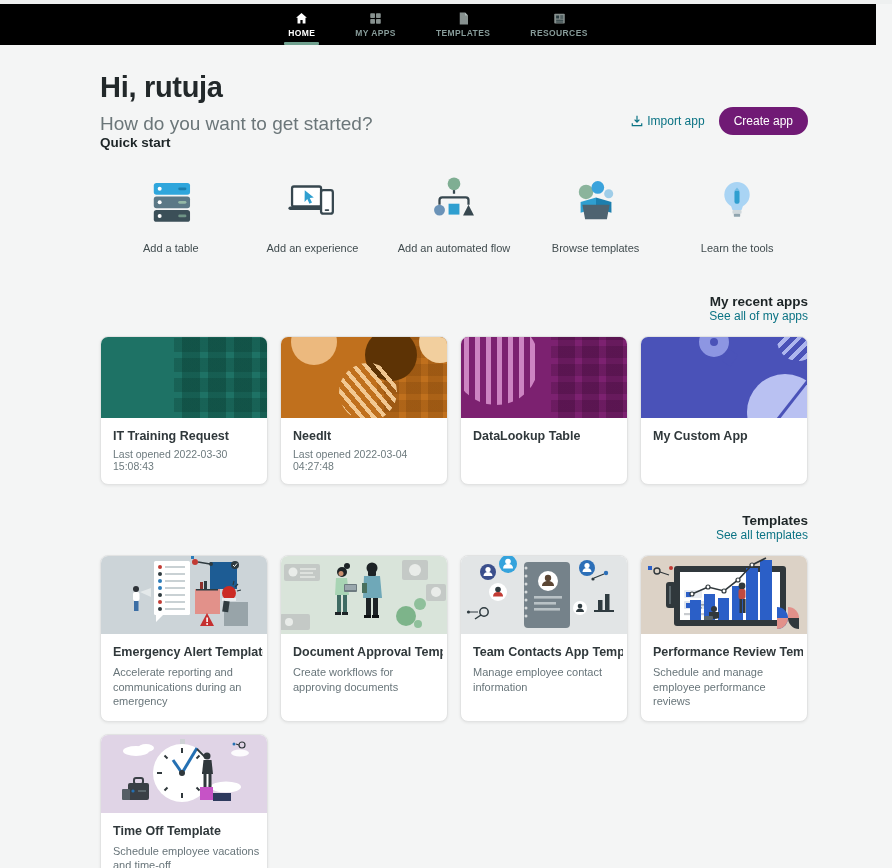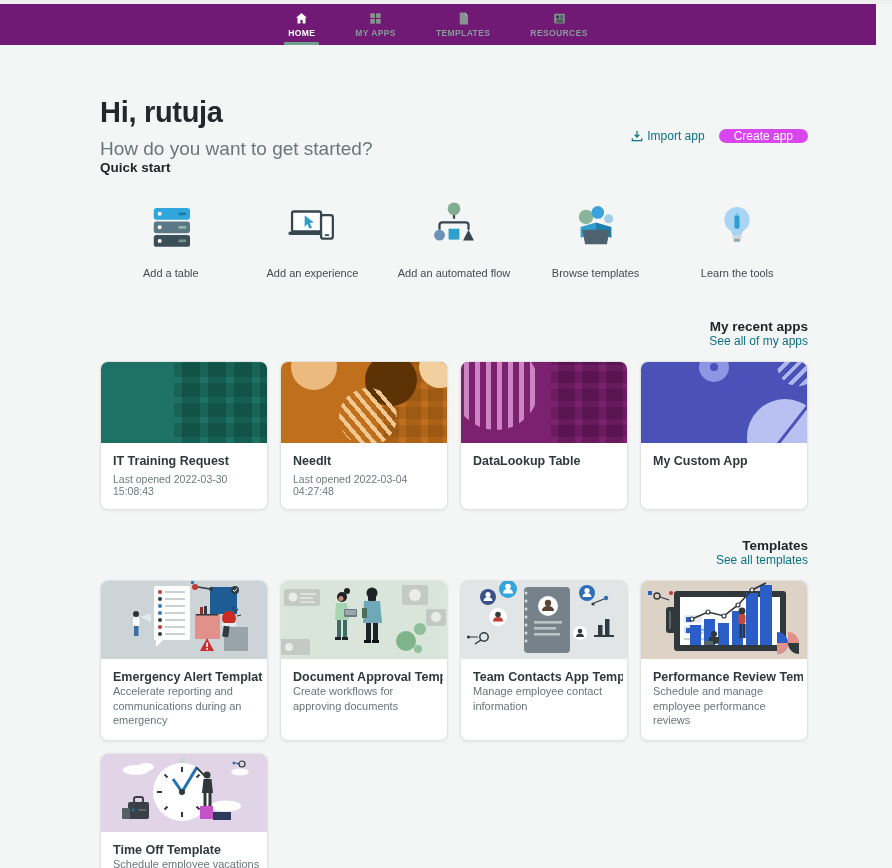--- a/index.html
+++ b/index.html
@@ -1,35 +1,35 @@
 <!DOCTYPE html>
 <html><head>
 <meta charset="utf-8">
 <style>
   * { margin:0; padding:0; box-sizing:border-box; }
   html,body { width:892px; height:868px; overflow:hidden; }
   body { font-family:"Liberation Sans", sans-serif; background:#f4f5f5; color:#24292b; }
 
   
   .topstrip { height:4px; background:#eef0f0; width:892px; }
-  .navbar { height:41px; width:876px; background:#701a75; display:flex; justify-content:center; align-items:stretch; gap:28px; }
+  .navbar { height:41px; width:876px; background:#000000; display:flex; justify-content:center; align-items:stretch; gap:28px; }
   .nav-tab { position:relative; display:flex; flex-direction:column; align-items:center; justify-content:center; gap:2px; padding:0 6px; cursor:pointer; }
   .nav-tab .nav-label { font-size:8.5px; letter-spacing:.4px; color:#879b99; font-weight:bold; }
   .nav-tab svg { width:15px; height:15px; }
   .nav-tab.active .nav-label { color:#ffffff; }
   .nav-underline { position:absolute; bottom:0; left:2px; right:2px; height:3px; background:#6fa08e; border-radius:1px; }
 
   
   .content { padding:26px 84px 0 100px; width:892px; }
-  .header-row { display:flex; justify-content:space-between; align-items:center;margin-top:25px; }
+  .header-row { display:flex; justify-content:space-between; align-items:flex-end; }
   h1 { font-size:29px; font-weight:bold; color:#22282a; letter-spacing:-.3px; }
   .subtitle { font-size:19px; color:#6b7679; margin-top:9px; }
   .header-actions { display:flex; align-items:center; gap:14px; margin-top:16px; }
   .import-link { display:flex; align-items:center; gap:4px; color:#0b7384; font-size:12px; cursor:pointer; text-decoration:none; }
-  .create-btn { background:#d946ef; color:#fff; border:none; border-radius:15px; font-size:12px; padding:0 15px; cursor:pointer; font-family:inherit; }
+  .create-btn { background:#701a75; color:#fff; border:none; border-radius:15px; font-size:12px; padding:7px 15px; cursor:pointer; font-family:inherit; }
 
   .section-title { font-size:13.5px; font-weight:bold; color:#1d2527; }
   .section-head { display:flex; justify-content:flex-start; align-items:flex-end;flex-direction:column; }
   .see-all { font-size:12px; color:#0b7384; cursor:pointer; text-decoration:none; }
 
   
   .qs-section { }
   .qs-row { margin-top:22px; display:flex; width:708px; }
   .qs-item { flex:1; display:flex; flex-direction:column; align-items:center; gap:12px; cursor:pointer; }
   .qs-item svg { width:58px; height:58px; }
@@ -39,21 +39,21 @@
   .apps-section { margin-top:40px; }
   .tpl-section { margin-top:28px; }
   .card-row { margin-top:13px; display:flex; gap:12px; width:708px; align-items:stretch; }
   .card { width:168px; background:#fff; border:1px solid #e2e3e3; border-radius:8px; box-shadow:0 1px 3px rgba(0,0,0,.07); overflow:hidden; cursor:pointer; display:flex; flex-direction:column; }
   .thumb { position:relative; height:81px; overflow:hidden; flex:none; }
   .tpl-thumb { height:78px; }
   .card-info { padding:11px 4px 12px 12px; }
   .card-title { font-size:12.5px; font-weight:bold; color:#30383b; white-space:nowrap; overflow:hidden; }
   .card-sub { font-size:10.5px; color:#6d7a7e; margin-top:5px; }
   .card-desc { font-size:11px; color:#66737
-7; line-height:1.32; color:#68757a; }
+7; margin-top:6px; line-height:1.32; color:#68757a; }
 
   
   .deco { position:absolute; }
   .circle { border-radius:50%; }
   .plaid-green { right:0; top:0; width:56%; height:100%;
     background-image:repeating-linear-gradient(90deg, transparent 0 8px, rgba(8,56,46,.35) 8px 26px),
                      repeating-linear-gradient(0deg, transparent 0 6px, rgba(8,56,46,.28) 6px 20px); }
   .plaid-orange { right:0; top:0; width:42%; height:100%;
     background-image:repeating-linear-gradient(90deg, transparent 0 7px, rgba(96,48,2,.22) 7px 22px),
                      repeating-linear-gradient(0deg, transparent 0 6px, rgba(96,48,2,.18) 6px 18px); }

